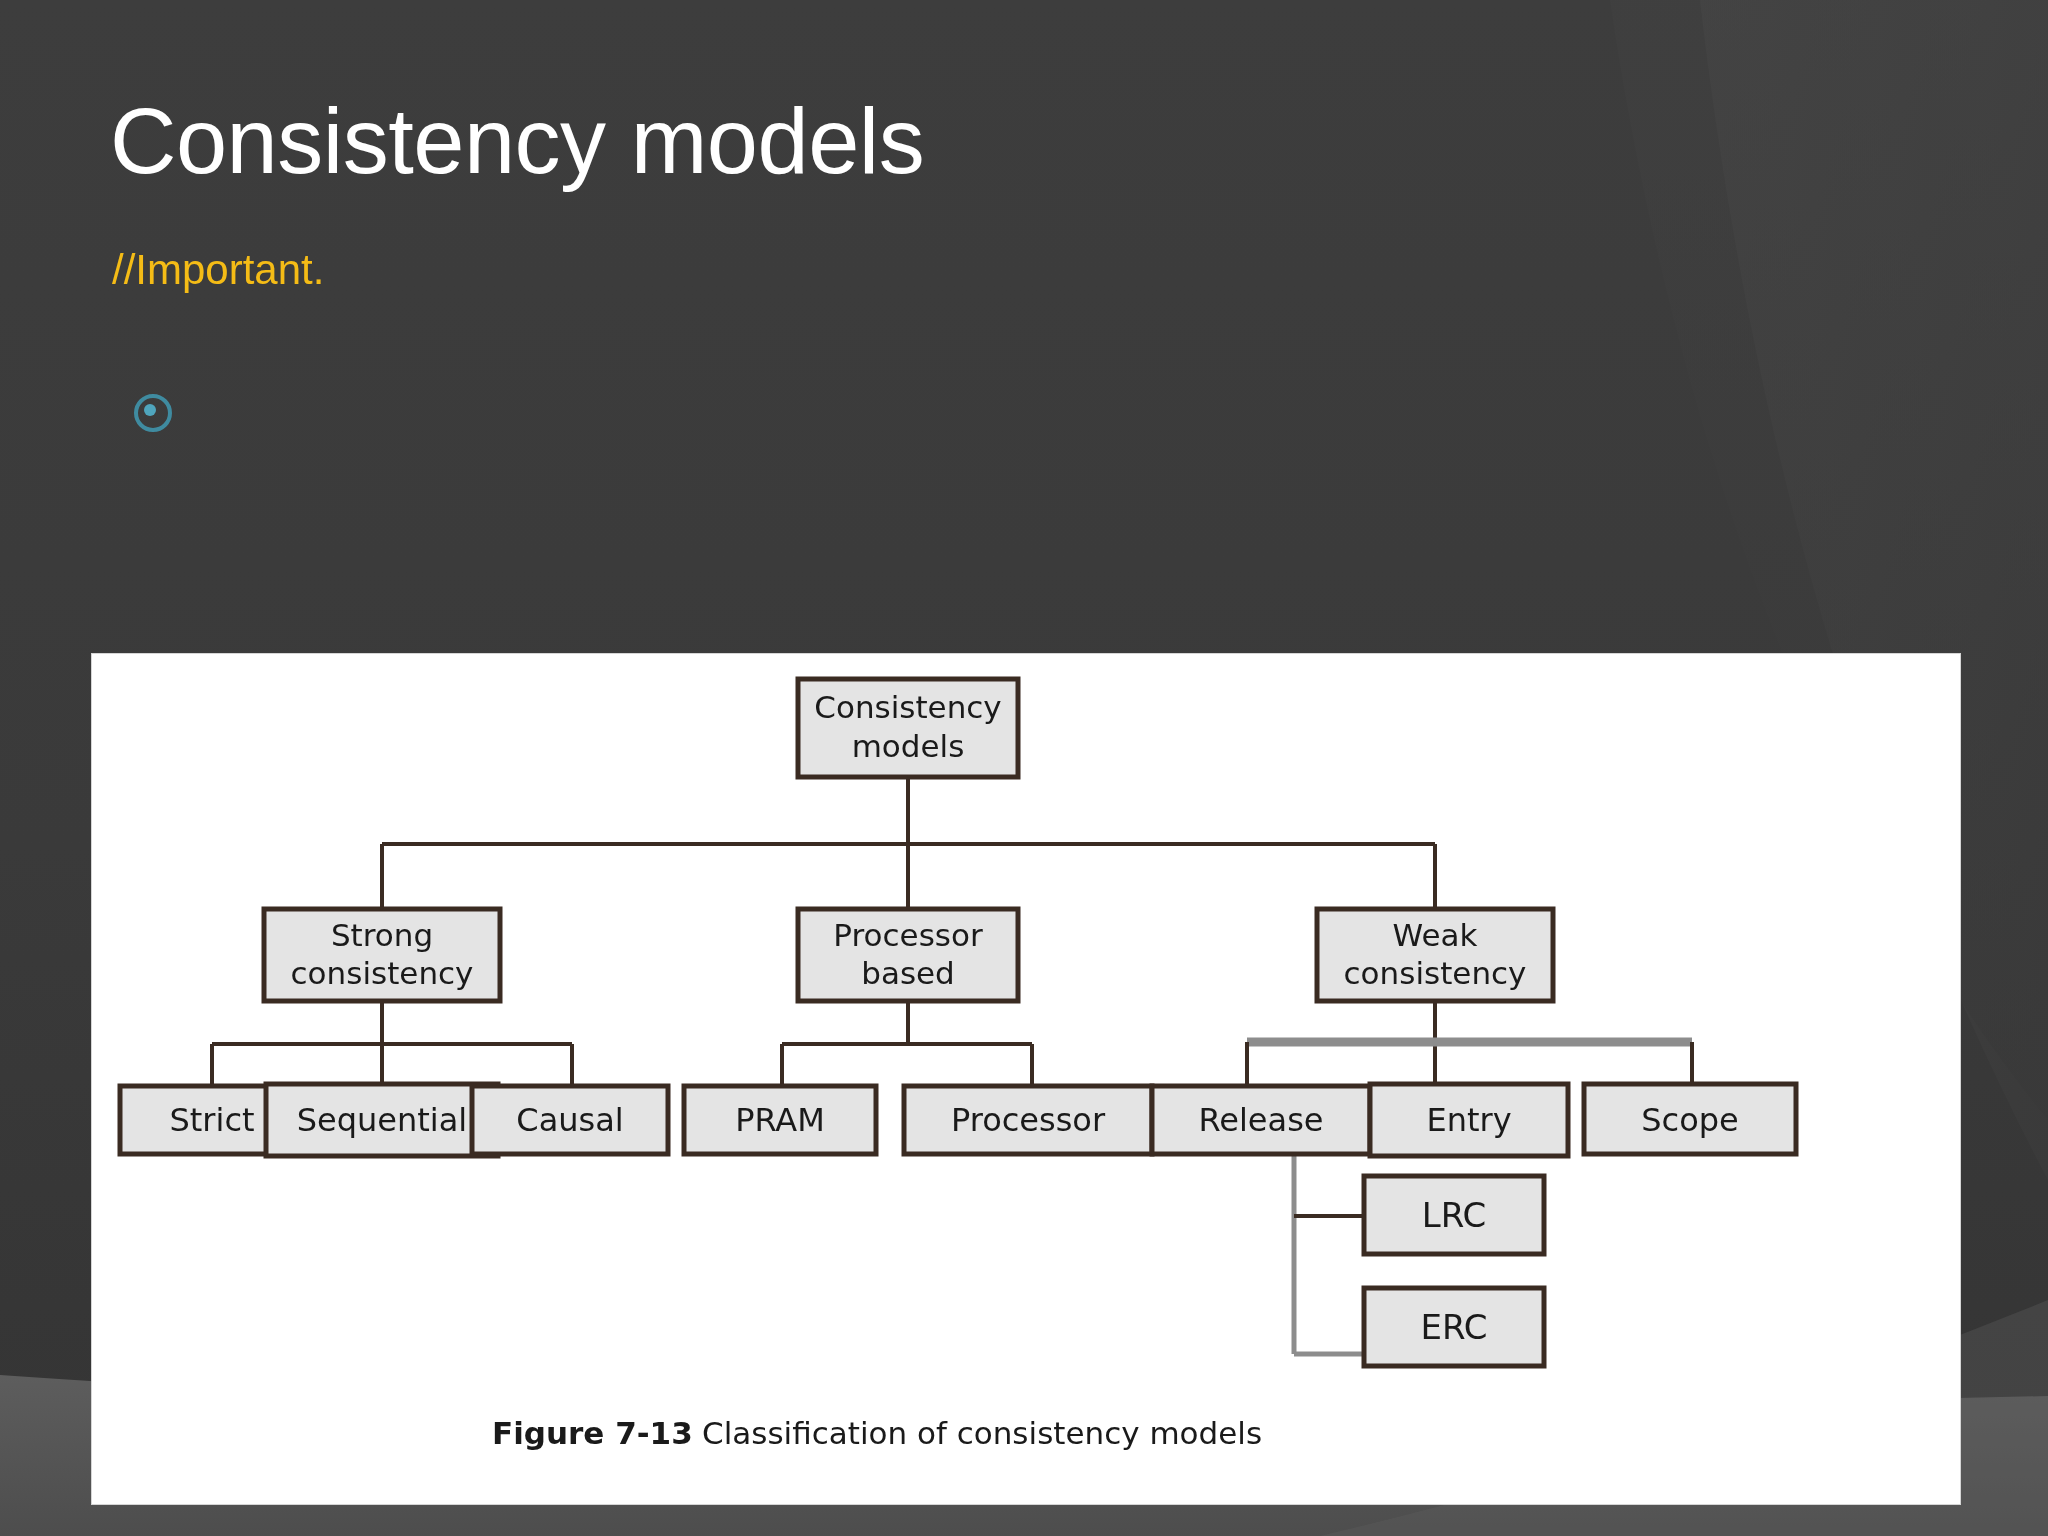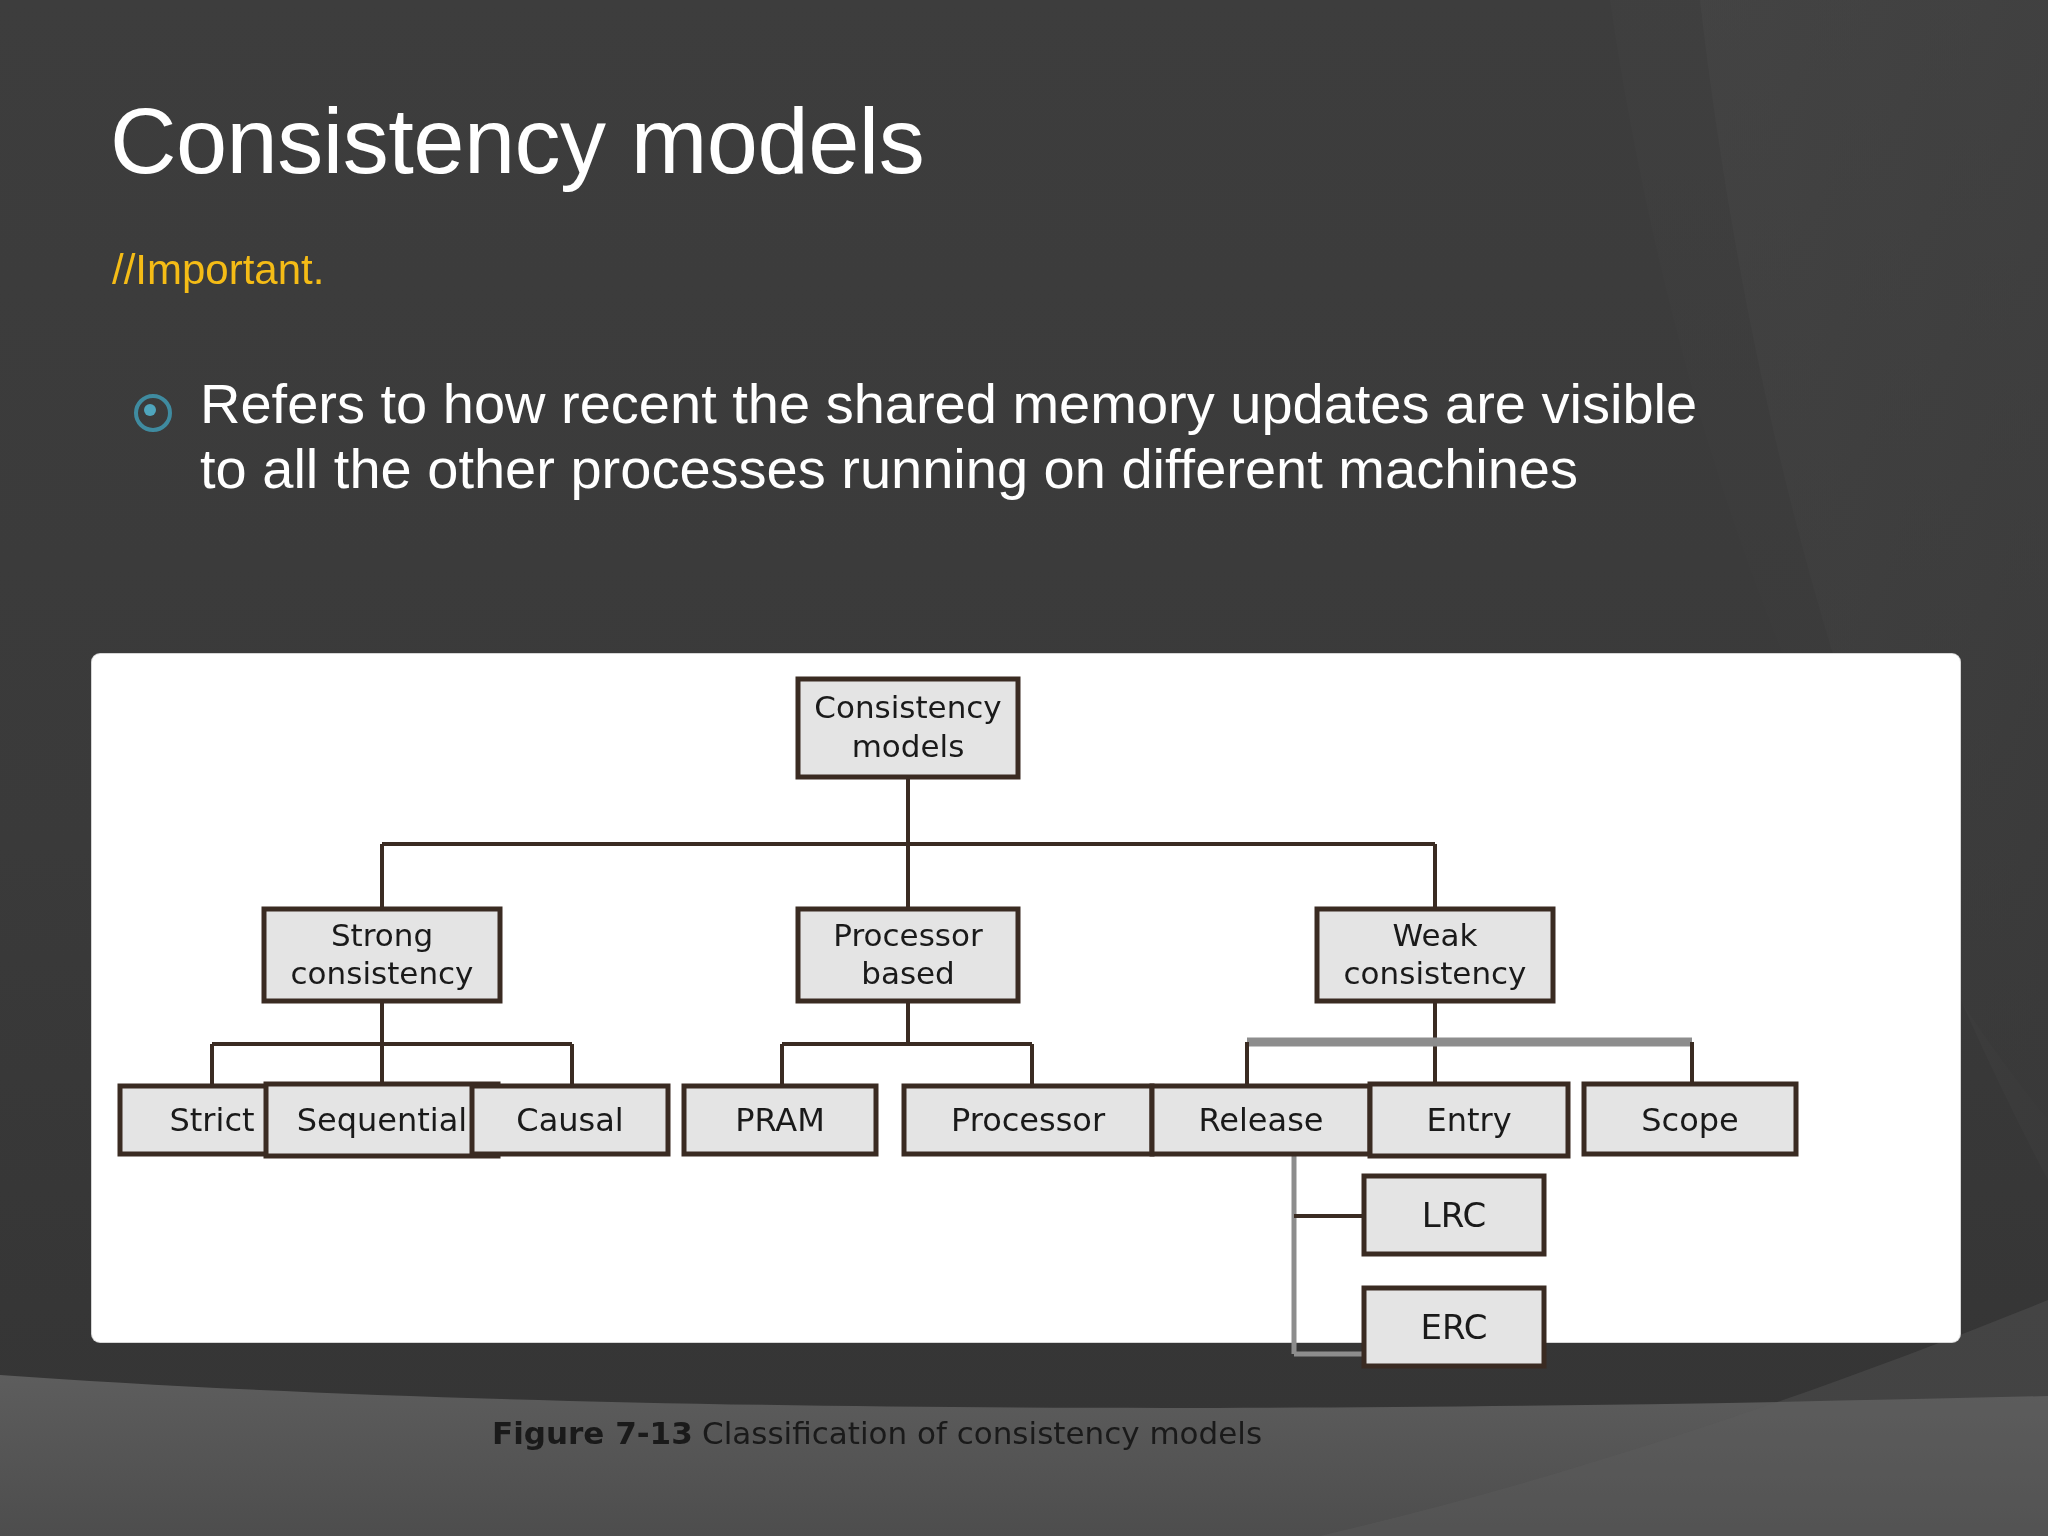--- a/index.html
+++ b/index.html
@@ -53,24 +53,23 @@
     background:#4fa5bd;
   }
   .bullet-text {
     font-size:56px; line-height:1.16; color:#ffffff; font-weight:400;
     max-width:1540px;
   }
 
   
   .figure-panel {
     position:absolute; left:92px; top:654px;
-    width:1868px; height:688px;
+    width:1868px; height:850px;
     background:#ffffff;
     box-shadow:0 0 0 1px #d5d5d5;
-    border-radius:8px;
   }
   .figure-svg { position:absolute; left:0; top:0; width:1868px; height:850px; }
 
   .node-label {
     font-family:"DejaVu Sans", sans-serif;
     fill:#1a1a1a;
     text-anchor:middle;
   }
   .cap-bold {
     font-family:"DejaVu Sans", sans-serif;
@@ -105,21 +104,20 @@
     <path d="M1610,0 C1680,480 1850,880 2048,1120 L2048,0 Z" fill="url(#arcg2)" opacity="0.55"></path>
     <path d="M0,1375 C420,1405 1100,1420 2048,1396 L2048,1536 L0,1536 Z" fill="url(#bandg)"></path>
     <path d="M1320,1536 C1560,1480 1800,1400 2048,1300 L2048,1536 Z" fill="#5e5e5e" opacity="0.35"></path>
   </svg>
 
   <div class="title">Consistency models</div>
   <div class="subtitle">//Important.</div>
 
   <div class="bullet-row">
     <span class="bullet-glyph"></span>
-    <span class="bullet-text">Refers to how recent the shared memory updates are visible to all the other processes running on different machines</span>
   </div>
 
   <div class="figure-panel">
     <svg class="figure-svg" viewBox="0 0 1868 850">
 
       <g stroke="#3a2b22" stroke-width="4" fill="none">
 
         <line x1="816" y1="123" x2="816" y2="190"></line>
 
         <line x1="290" y1="190" x2="1343" y2="190"></line>

